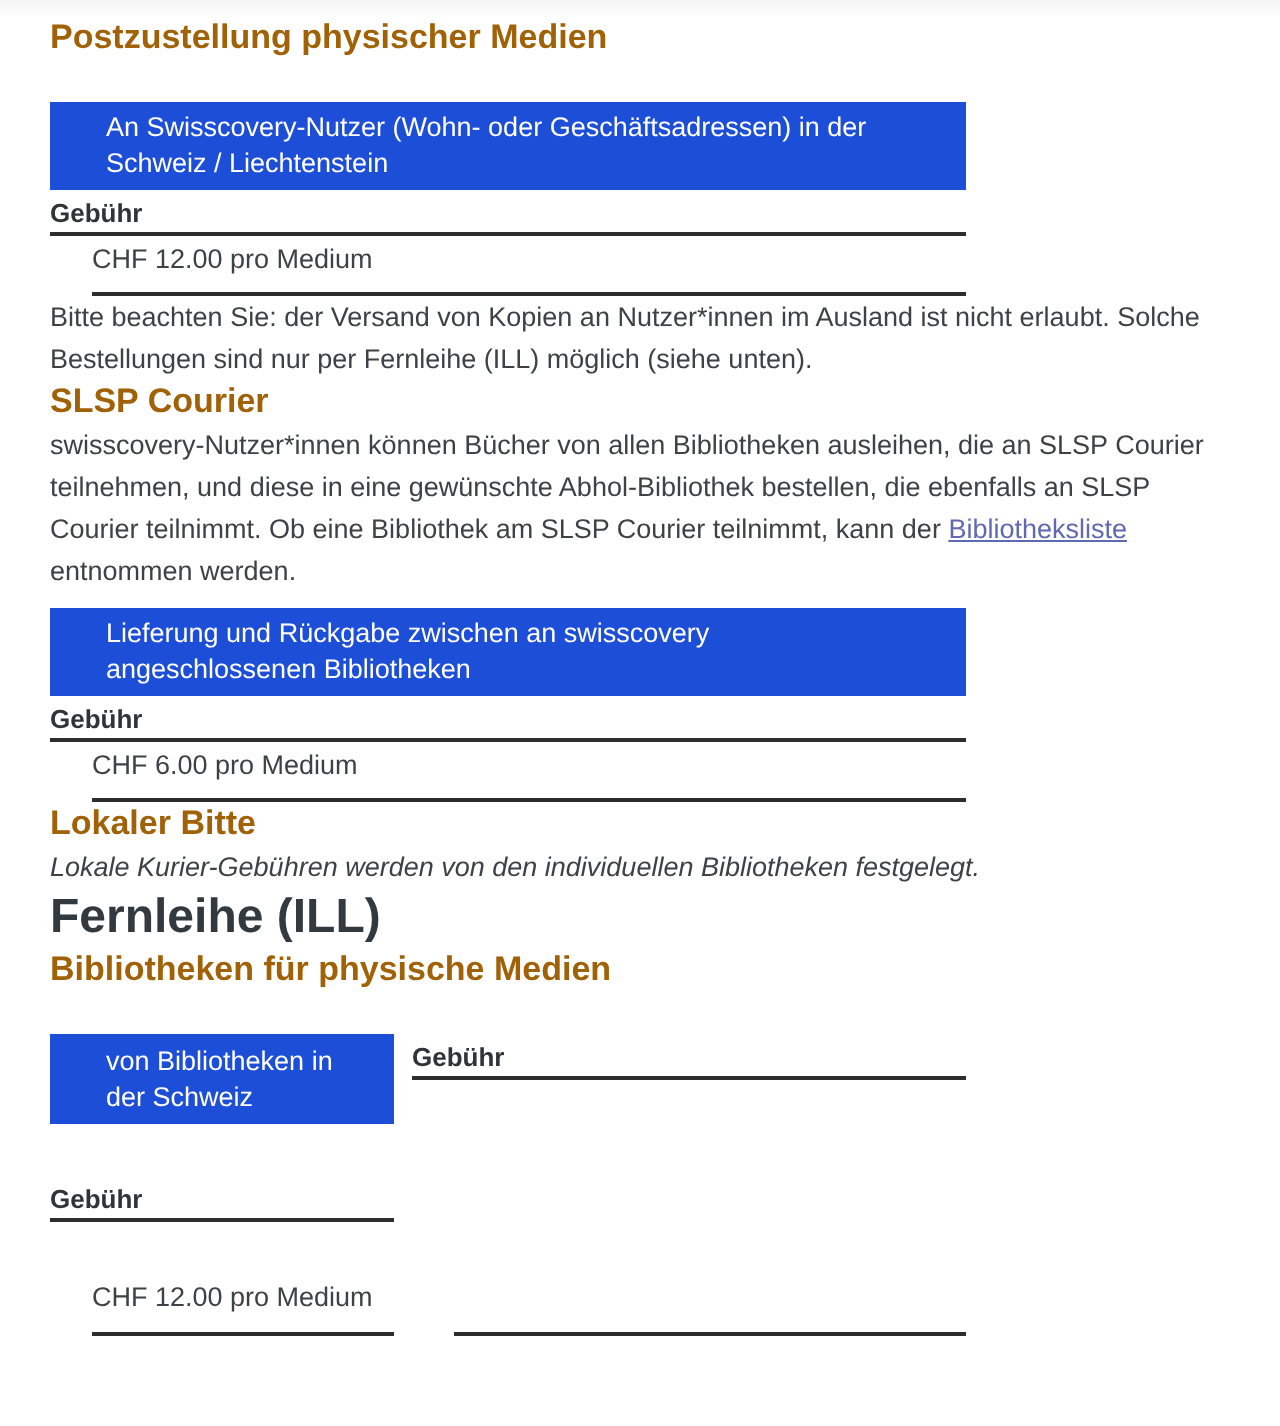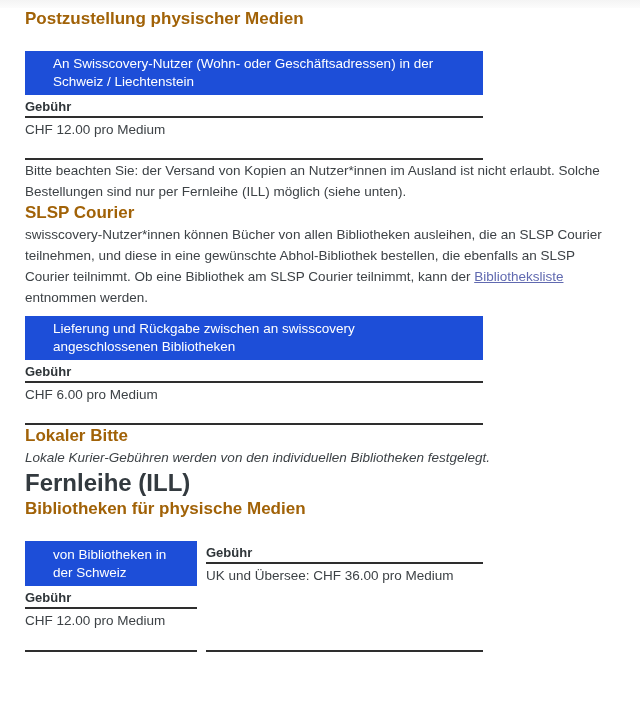--- a/index.html
+++ b/index.html
@@ -68,35 +68,36 @@
     font-size: 13px;
     line-height: 15px;
     font-weight: 700;
     color: #2e3438;
     padding: 4px 0 2px 0;
     border-bottom: 2px solid #2e2e2e;
   }
   .fee-value {
     font-size: 13.5px;
     line-height: 17px;
-    padding: 3px 0 20px 0;
+    padding: 3px 0 8px 0;
     border-bottom: 2px solid #2e2e2e;
+    margin-left: 21px;
   }
   
   .fee-cols {
     display: flex;
     gap: 9px;
     width: 458px;
     align-items: stretch;
   }
   .fee-col {
     display: flex;
     flex-direction: column;
   }
-  .fee-col.col-ch { width: 172px; }
+  .fee-col.col-ch { width: 172px; gap: 26px; }
   .fee-col.col-abroad { width: 277px; }
   .fee-col .fee-header {
     align-items: flex-start;
     padding-top: 5px;
   }
   .fee-col .fee-value {
     flex: 1 1 auto;
   }
   .fee-value .value-line {
     font-size: 13.5px;
@@ -157,20 +158,19 @@
         <div class="fee-header">von Bibliotheken in der Schweiz</div>
         <div class="fee-label">Gebühr</div>
         <div class="fee-value">
           <div class="value-line">CHF 12.00 pro Medium</div>
         </div>
       </div>
 
       <div class="fee-col col-abroad">
         <div class="fee-label">Gebühr</div>
         <div class="fee-value">
-          <div class="value-line">UK und Übersee: CHF 36.00 pro Medium</div>
         </div>
       </div>
 
     </div>
 
   </div>
 </div>
 
 </body></html>

